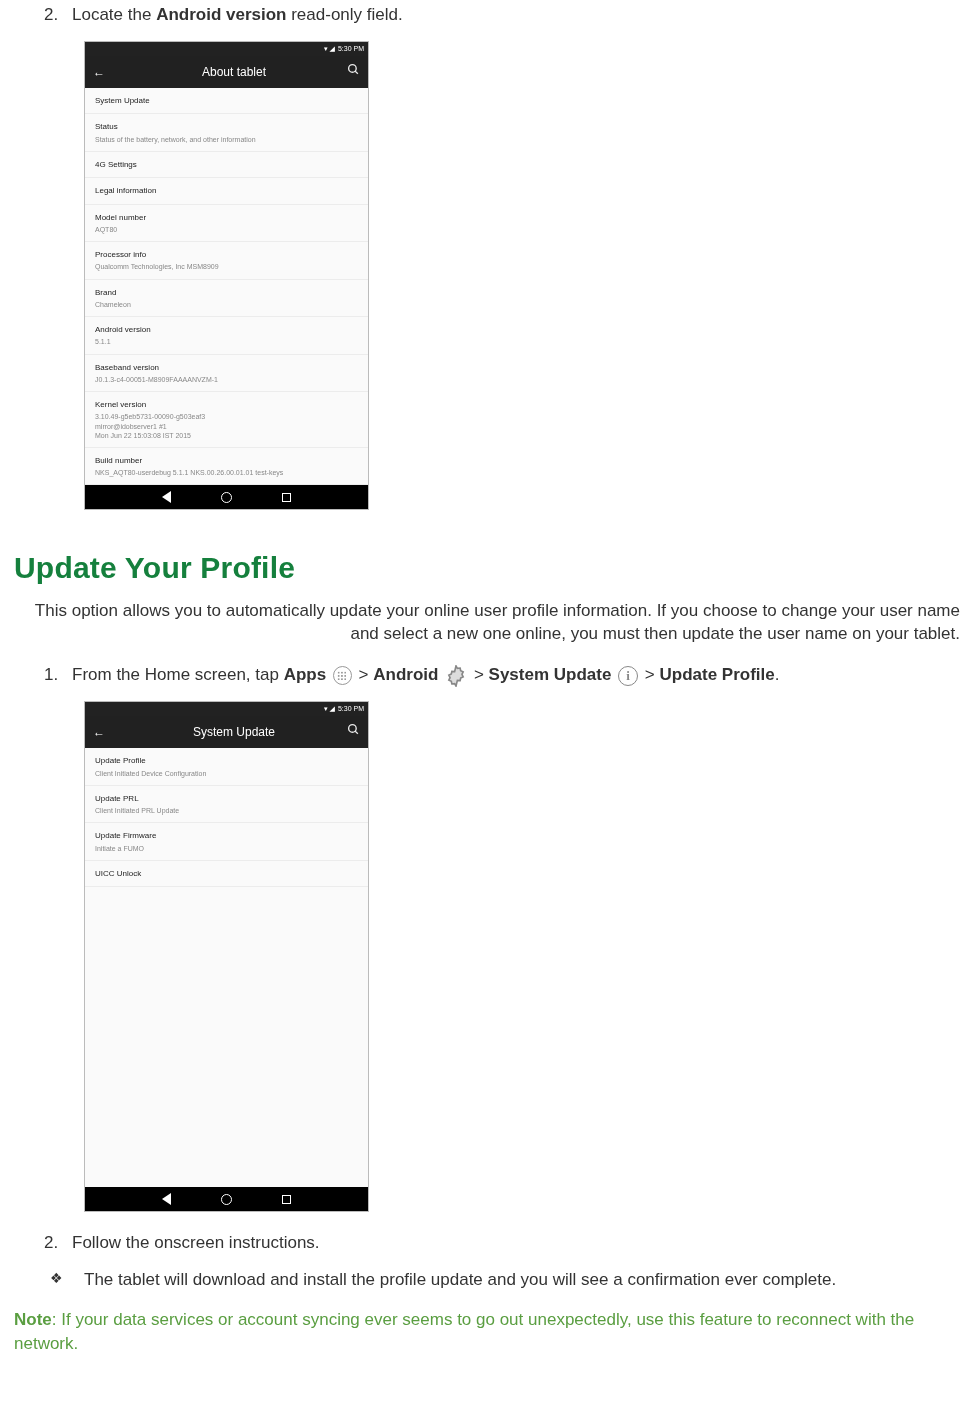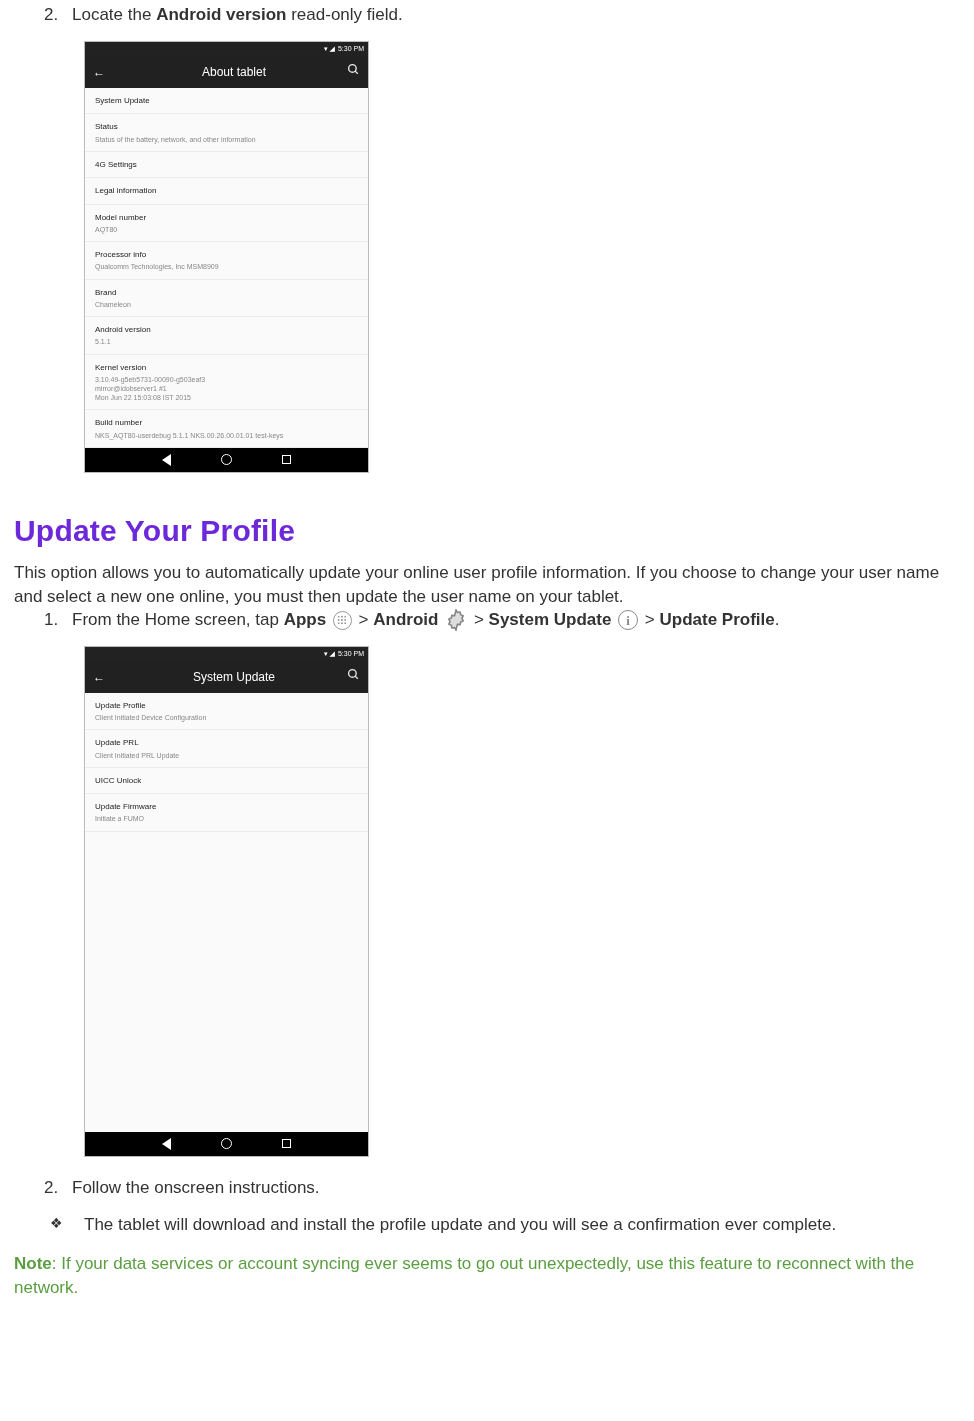--- a/index.html
+++ b/index.html
@@ -55,25 +55,25 @@
     .nav-tri { width: 0; height: 0; border-top: 6px solid transparent; border-bottom: 6px solid transparent; border-right: 9px solid #fff; }
     .nav-circle { width: 11px; height: 11px; border: 1.5px solid #fff; border-radius: 50%; }
     .nav-square { width: 9px; height: 9px; border: 1.5px solid #fff; }
     .phone-body { min-height: 300px; background: #fafafa; }
 
     h1.section-title {
       font-family: Arial, Helvetica, sans-serif;
       font-weight: 900;
       font-size: 30px;
       margin: 38px 0 10px 0;
-      color: #6d28d9;
+      color: #15803d;
       letter-spacing: 0.2px;
     }
 
-    .intro { line-height: 1.4; }
+    .intro { margin-bottom: 18px; line-height: 1.4; text-align: right; }
 
     .inline-icon {
       display: inline-block; vertical-align: middle;
       width: 20px; height: 20px; margin: 0 2px;
     }
     .icon-apps {
       border: 1.5px solid #999; border-radius: 50%;
       display: inline-flex; align-items: center; justify-content: center;
       width: 19px; height: 19px;
     }
@@ -141,20 +141,24 @@
           <div class="setting-title">Processor info</div>
           <div class="setting-sub" style="white-space: pre-line;">Qualcomm Technologies, Inc MSM8909</div>
         </div>
         <div class="setting-item">
           <div class="setting-title">Brand</div>
           <div class="setting-sub" style="white-space: pre-line;">Chameleon</div>
         </div>
         <div class="setting-item">
           <div class="setting-title">Android version</div>
           <div class="setting-sub" style="white-space: pre-line;">5.1.1</div>
+        </div>
+        <div class="setting-item">
+          <div class="setting-title">Baseband version</div>
+          <div class="setting-sub" style="white-space: pre-line;">J0.1.3-c4-00051-M8909FAAAANVZM-1</div>
         </div>
         <div class="setting-item">
           <div class="setting-title">Kernel version</div>
           <div class="setting-sub" style="white-space: pre-line;">3.10.49-g5eb5731-00090-g503eaf3
 mirror@idobserver1 #1
 Mon Jun 22 15:03:08 IST 2015</div>
         </div>
         <div class="setting-item">
           <div class="setting-title">Build number</div>
           <div class="setting-sub" style="white-space: pre-line;">NKS_AQT80-userdebug 5.1.1 NKS.00.26.00.01.01 test-keys</div>
@@ -210,25 +214,25 @@
     <div class="settings-list" id="list2">
         <div class="setting-item">
           <div class="setting-title">Update Profile</div>
           <div class="setting-sub" style="white-space: pre-line;">Client Initiated Device Configuration</div>
         </div>
         <div class="setting-item">
           <div class="setting-title">Update PRL</div>
           <div class="setting-sub" style="white-space: pre-line;">Client Initiated PRL Update</div>
         </div>
         <div class="setting-item">
-          <div class="setting-title">UICC Unlock</div>
-        </div>
-        <div class="setting-item">
           <div class="setting-title">Update Firmware</div>
           <div class="setting-sub" style="white-space: pre-line;">Initiate a FUMO</div>
+        </div>
+        <div class="setting-item">
+          <div class="setting-title">UICC Unlock</div>
         </div>
       </div>
     <div class="phone-body"></div>
     <div class="navbar">
       <span class="nav-btn nav-tri"></span>
       <span class="nav-btn nav-circle"></span>
       <span class="nav-btn nav-square"></span>
     </div>
   </div>
 </div>

